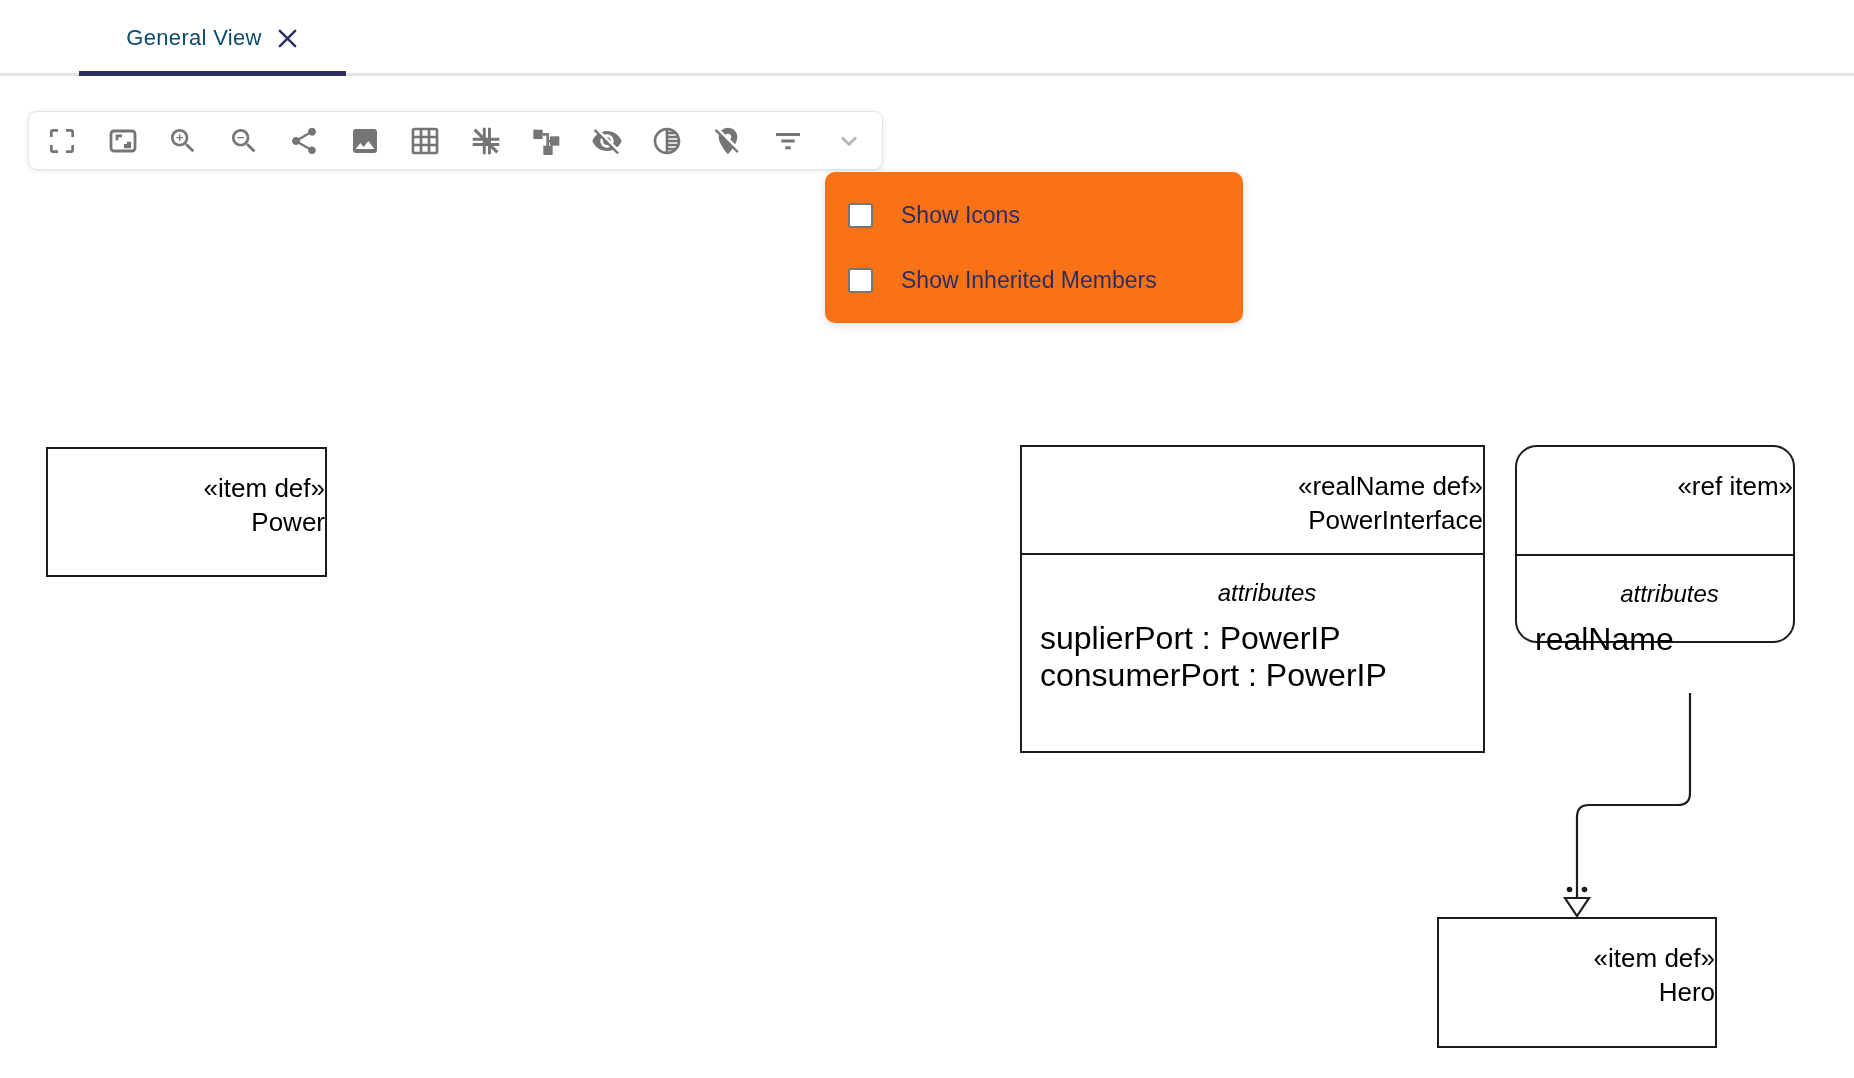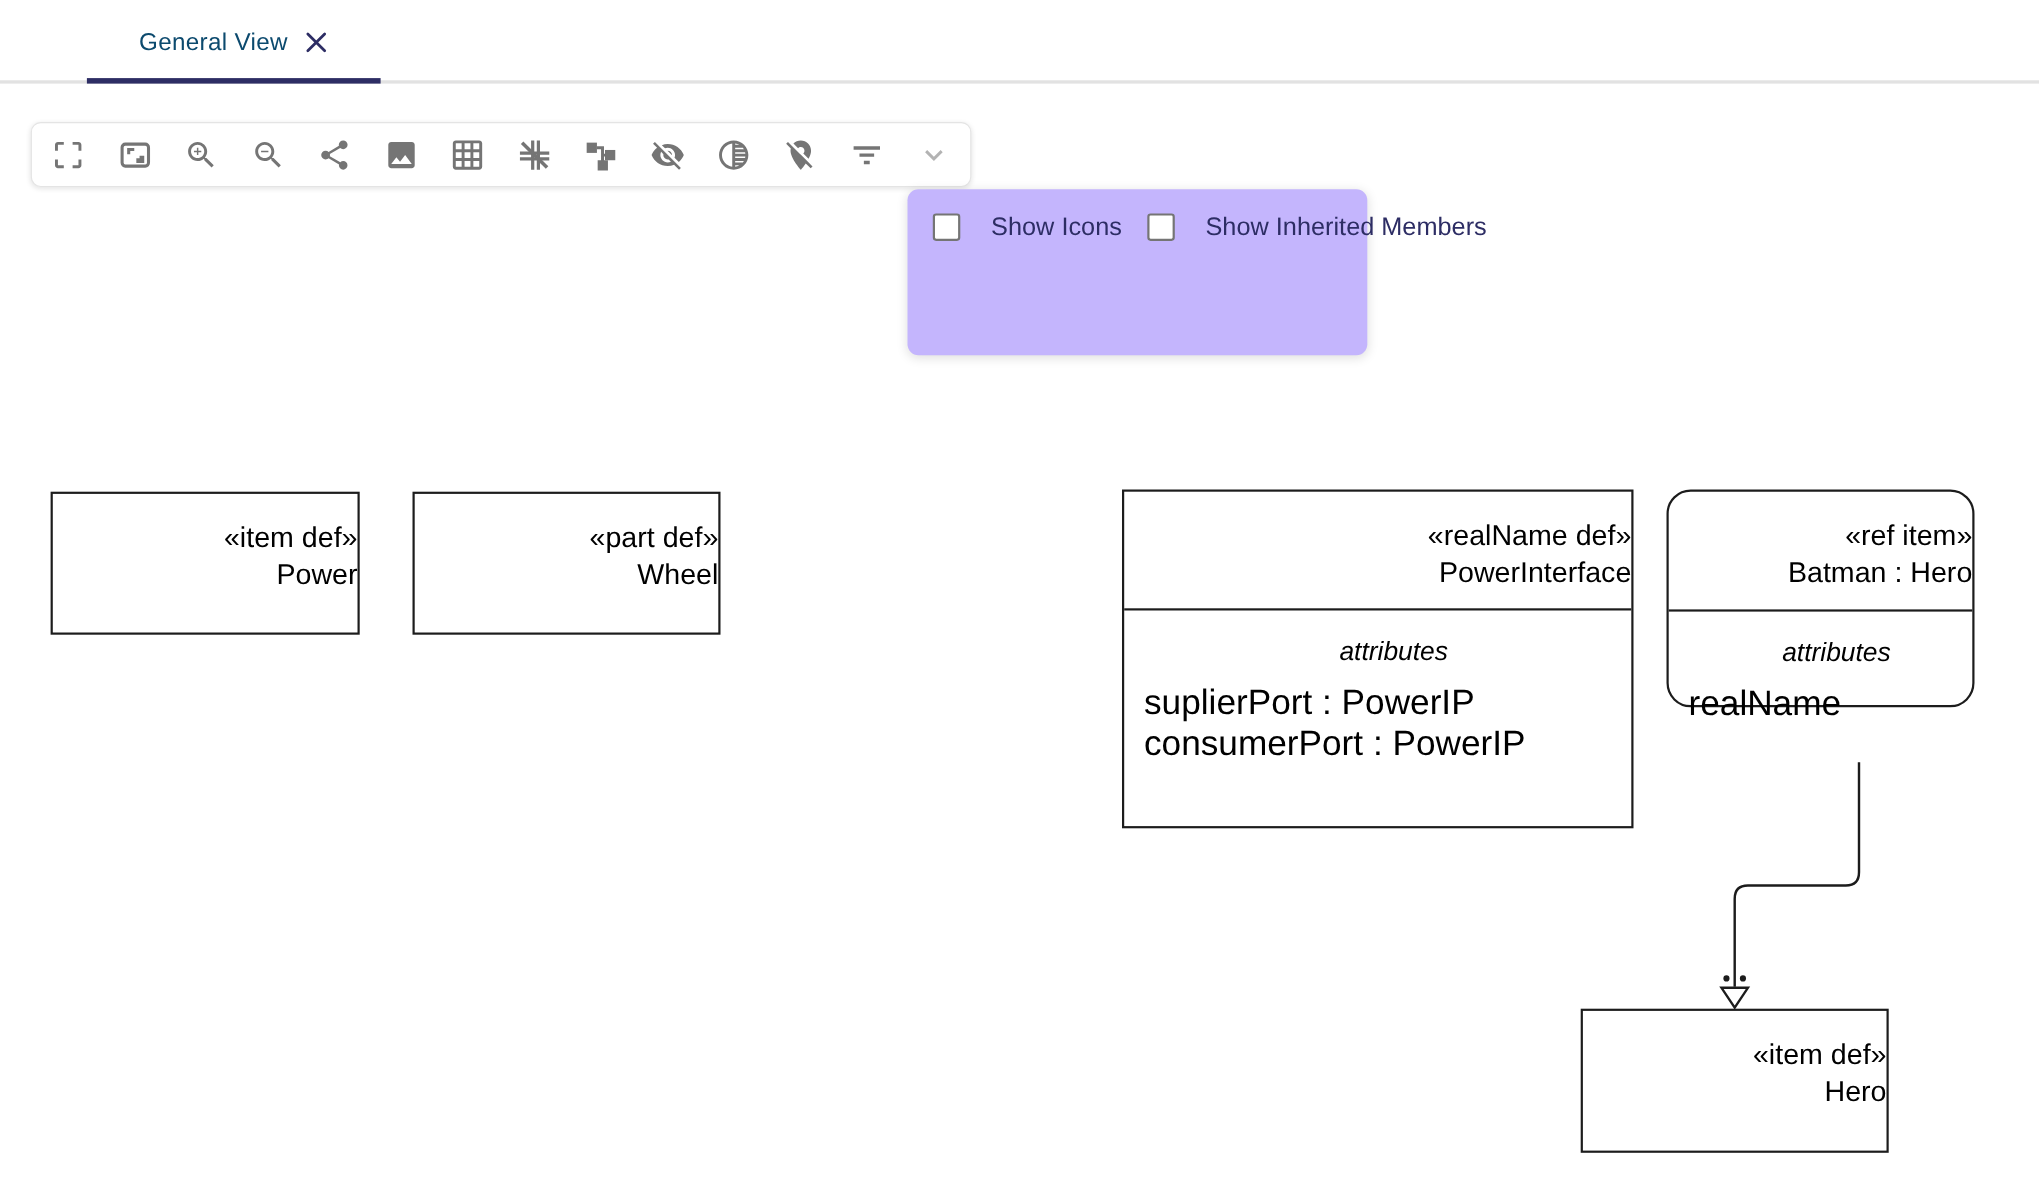--- a/index.html
+++ b/index.html
@@ -18,22 +18,22 @@
   .toolbar { position:absolute; left:28px; top:111px; width:855px; height:59px;
              background:#fff; border:1px solid #e4e4e4; border-radius:9px;
              box-shadow:0 1px 5px rgba(0,0,0,.10);
              display:flex; align-items:center; justify-content:space-between; padding:0 15px; }
   .tbtn { width:36px; height:36px; display:flex; align-items:center; justify-content:center;
           background:none; border:none; cursor:pointer; }
   .tbtn svg { width:32px; height:32px; }
 
   
   .menu { position:absolute; left:825px; top:172px; width:418px; height:151px;
-          background:#c4b5fd; border-radius:10px; box-shadow:0 2px 10px rgba(0,0,0,.13);
-          display:flex; flex-direction:row; justify-content:space-evenly; padding:6px 0; }
+          background:#f97316; border-radius:10px; box-shadow:0 2px 10px rgba(0,0,0,.13);
+          display:flex; flex-direction:column; justify-content:space-evenly; padding:6px 0; }
   .menu-row { display:flex; align-items:center; gap:28px; padding-left:23px; cursor:pointer; height:56px; }
   .cbx { width:25px; height:25px; border:2.5px solid #757575; border-radius:3px; background:#fff; flex:0 0 auto; }
   .menu-label { color:#2d2d64; font-size:23px; white-space:nowrap; }
 
   
   .node { position:absolute; background:#fff; border:2px solid #1c1c1c; color:#000; }
   .node .hdr { text-align:right; font-size:26px; line-height:34px; padding-top:22px; }
   .node .divider { border-top:2px solid #1c1c1c; width:100%; }
   .node .comp-label { text-align:center; font-style:italic; font-size:24px; padding-top:24px;padding-left:29px; }
   .node .attrs { font-size:32px; line-height:37px; padding:13px 0 0 18px; text-align:left; }
@@ -146,45 +146,38 @@
     </div>
   </div>
 
   <div class="node" style="left:46px; top:447px; width:281px; height:130px;">
     <div class="hdr">
       <div>«item def»</div>
       <div>Power</div>
     </div>
   </div>
 
-  <div class="node" style="left:375px; top:447px; width:280px; height:130px;">
-    <div class="hdr">
-      <div>«part def»</div>
-      <div>Wheel</div>
-    </div>
-  </div>
 
 
   <div class="node" style="left:1020px; top:445px; width:465px; height:308px;">
     <div class="hdr" style="height:106px;">
       <div>«realName def»</div>
       <div>PowerInterface</div>
     </div>
     <div class="divider"></div>
     <div class="comp-label">attributes</div>
     <div class="attrs">
       <div>suplierPort : PowerIP</div>
       <div>consumerPort : PowerIP</div>
     </div>
   </div>
 
   <div class="node rounded" style="left:1515px; top:445px; width:280px; height:198px;">
     <div class="hdr" style="height:107px;">
       <div>«ref item»</div>
-      <div>Batman : Hero</div>
     </div>
     <div class="divider"></div>
     <div class="comp-label">attributes</div>
     <div class="attrs">
       <div>realName</div>
     </div>
   </div>
 
   <div class="node" style="left:1437px; top:917px; width:280px; height:131px;">
     <div class="hdr">

